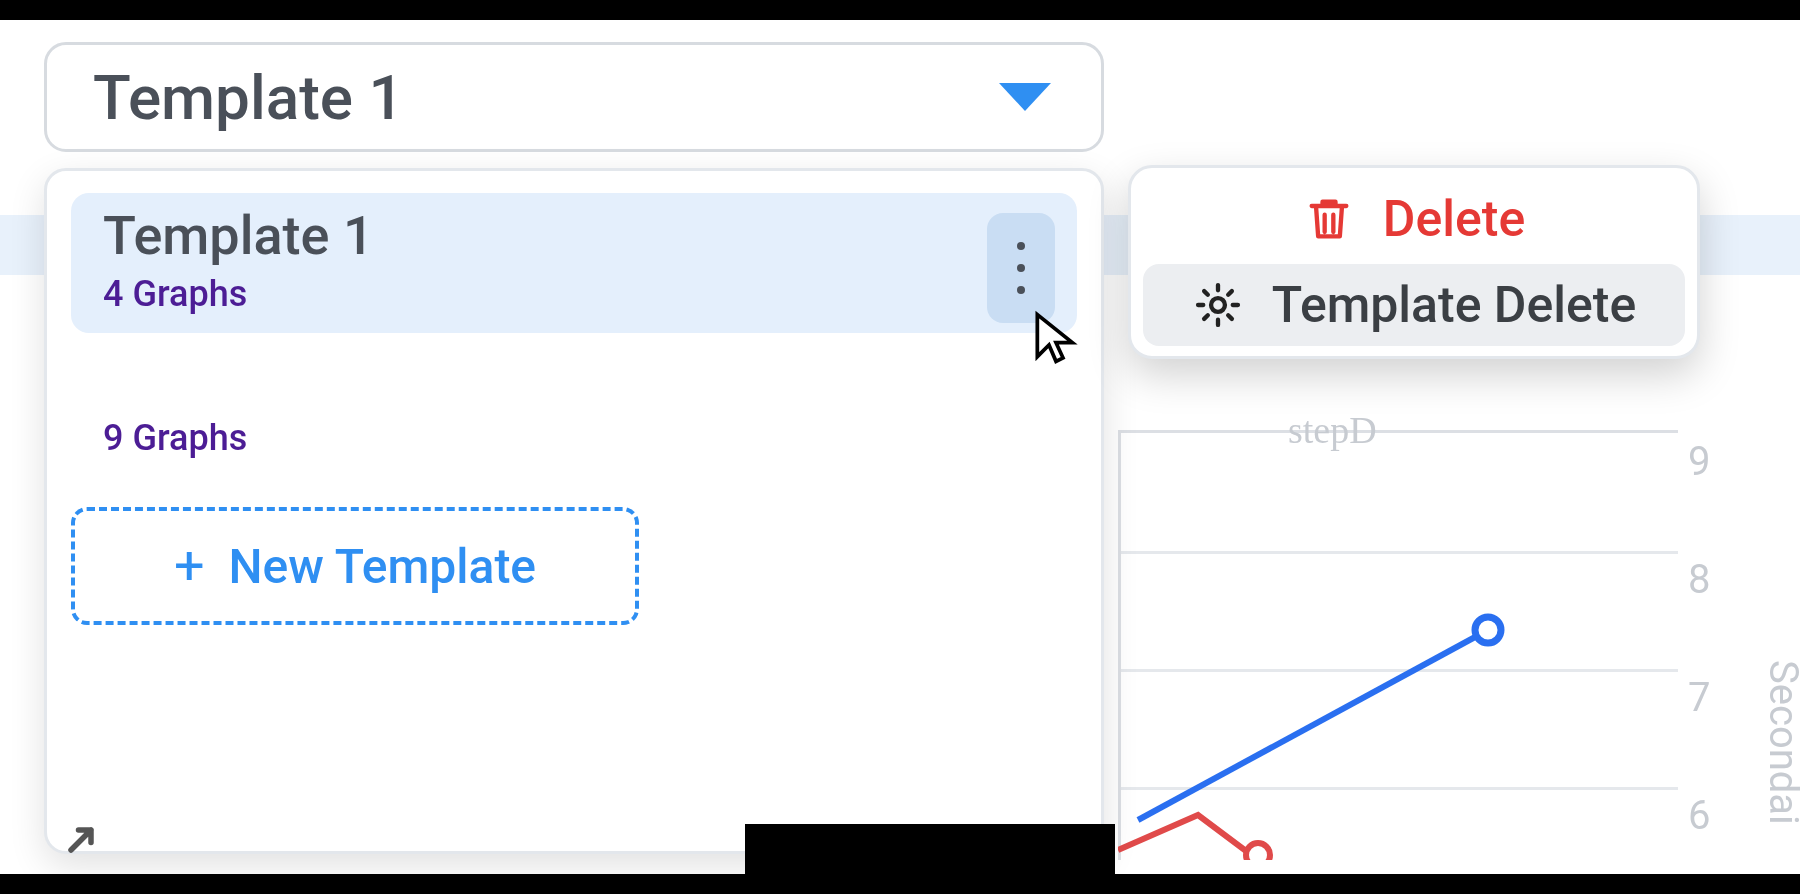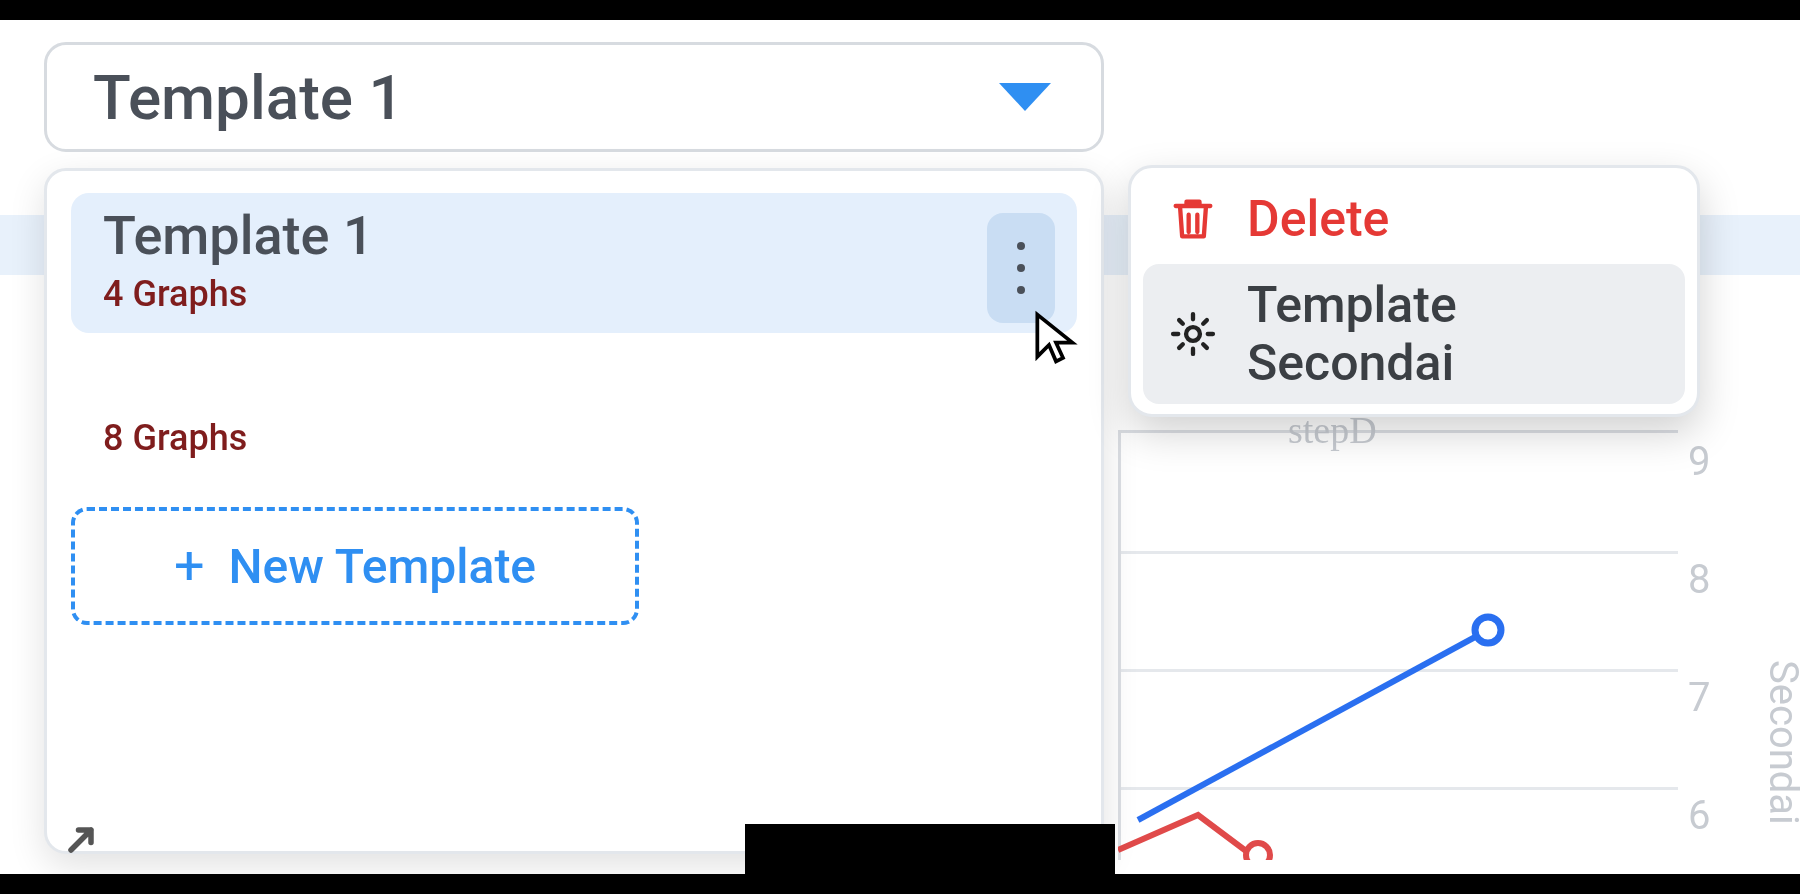--- a/index.html
+++ b/index.html
@@ -93,21 +93,21 @@
     margin-top: 18px;
   }
   .dropdown .item .title {
     font-size: 54px;
     color: #4a5059;
     font-weight: 500;
     line-height: 1.15;
   }
   .dropdown .item .sub {
     font-size: 36px;
-    color: #7f1d1d;
+    color: #4c1d95;
     font-weight: 500;
     margin-top: 6px;
   }
   .more-btn {
     position: absolute;
     right: 22px;
     top: 20px;
     width: 68px;
     height: 110px;
     border-radius: 16px;
@@ -166,20 +166,21 @@
     box-shadow: 0 16px 40px rgba(0,0,0,0.18);
   }
   .cm-item {
     display: flex;
     align-items: center;
     gap: 28px;
     padding: 12px 24px;
     border-radius: 16px;
     font-size: 50px;
     font-weight: 500;
+    justify-content: center;
   }
   .cm-item.delete {
     color: #e53935;
   }
   .cm-item.settings {
     background: #eceef1;
     color: #3b3f44;
     margin-top: 4px;
   }
   .cm-icon { width: 52px; height: 52px; flex-shrink: 0; }
@@ -296,21 +297,21 @@
         <div class="more-dots">
           <span></span>
             <span></span>
             <span></span>
         </div>
       </div>
     </div>
     <div class="item">
     </div>
     <div class="item">
-      <div class="sub">8 Graphs</div>
+      <div class="sub">9 Graphs</div>
     </div>
     <div class="new-template">
       <span class="plus">+</span>
       <span>New Template</span>
     </div>
   </div>
 
   <svg class="cursor" viewBox="0 0 24 24">
     <path d="M4 2 L4 20 L9 15 L12 22 L15 20.5 L12 14 L19 14 Z" fill="#fff" stroke="#000" stroke-width="1.6"></path>
   </svg>
@@ -320,21 +321,21 @@
       <svg class="cm-icon" viewBox="0 0 24 24">
         <path d="M4 6h16M9 6V4h6v2M6 6l1 14h10l1-14M10 10v8M14 10v8" fill="none" stroke="#e53935" stroke-width="2" stroke-linecap="round" stroke-linejoin="round"></path>
       </svg>
       <span>Delete</span>
     </div>
     <div class="cm-item settings">
       <svg class="cm-icon" viewBox="0 0 24 24">
         <circle cx="12" cy="12" r="3.2" fill="none" stroke="#222" stroke-width="2"></circle>
         <path d="M12 2.8v2.4M12 18.8v2.4M21.2 12h-2.4M5.2 12H2.8M18.4 5.6l-1.7 1.7M7.3 16.7l-1.7 1.7M18.4 18.4l-1.7-1.7M7.3 7.3 5.6 5.6" stroke="#222" stroke-width="2" stroke-linecap="round"></path>
       </svg>
-      <span>Template Secondai</span>
+      <span>Template Delete</span>
     </div>
   </div>
 
   <div class="dark-tooltip"></div>
 
   <svg class="y-arrow" viewBox="0 0 24 24">
     <path d="M6 16 L14 8 M14 8 H9 M14 8 V13" fill="none" stroke="#555" stroke-width="2.2" stroke-linecap="round" stroke-linejoin="round"></path>
   </svg>
 
   <div class="letterbox-bottom"></div>

